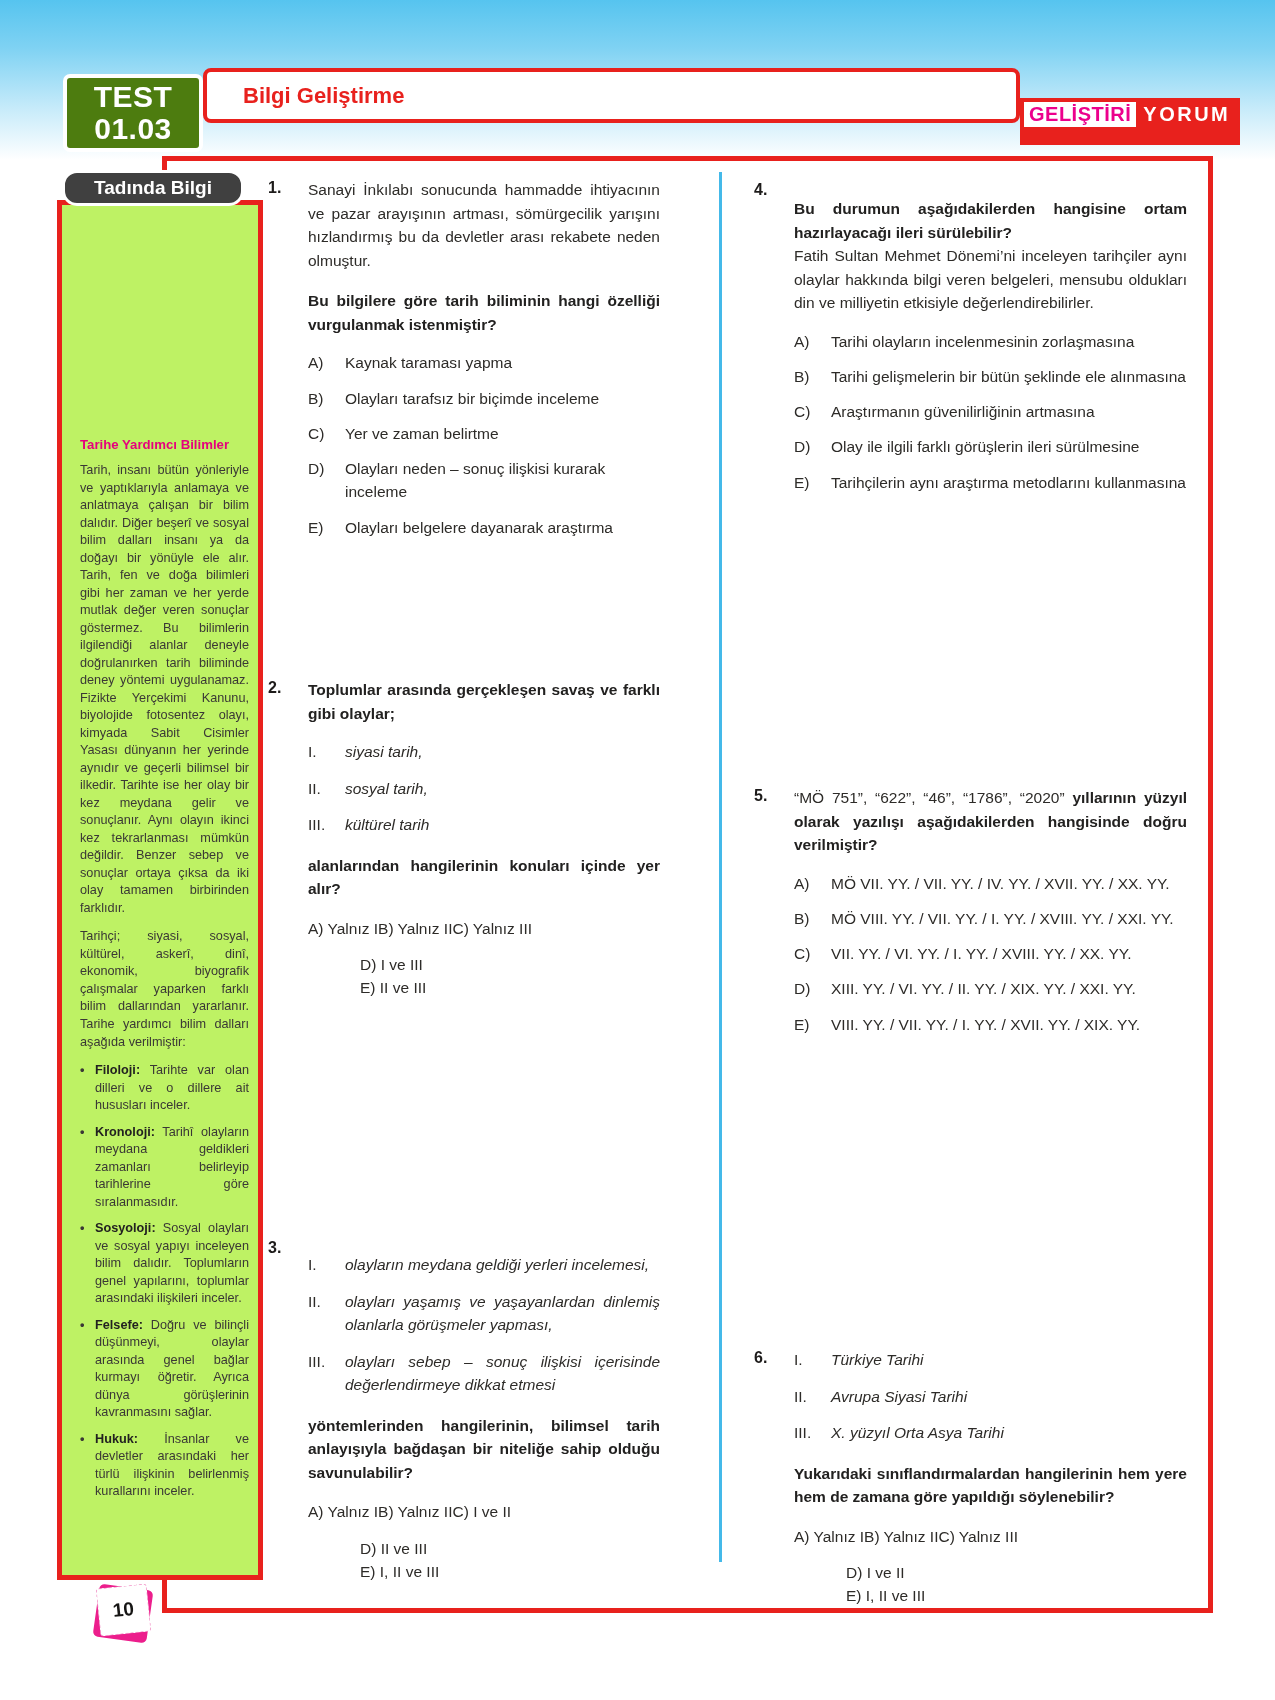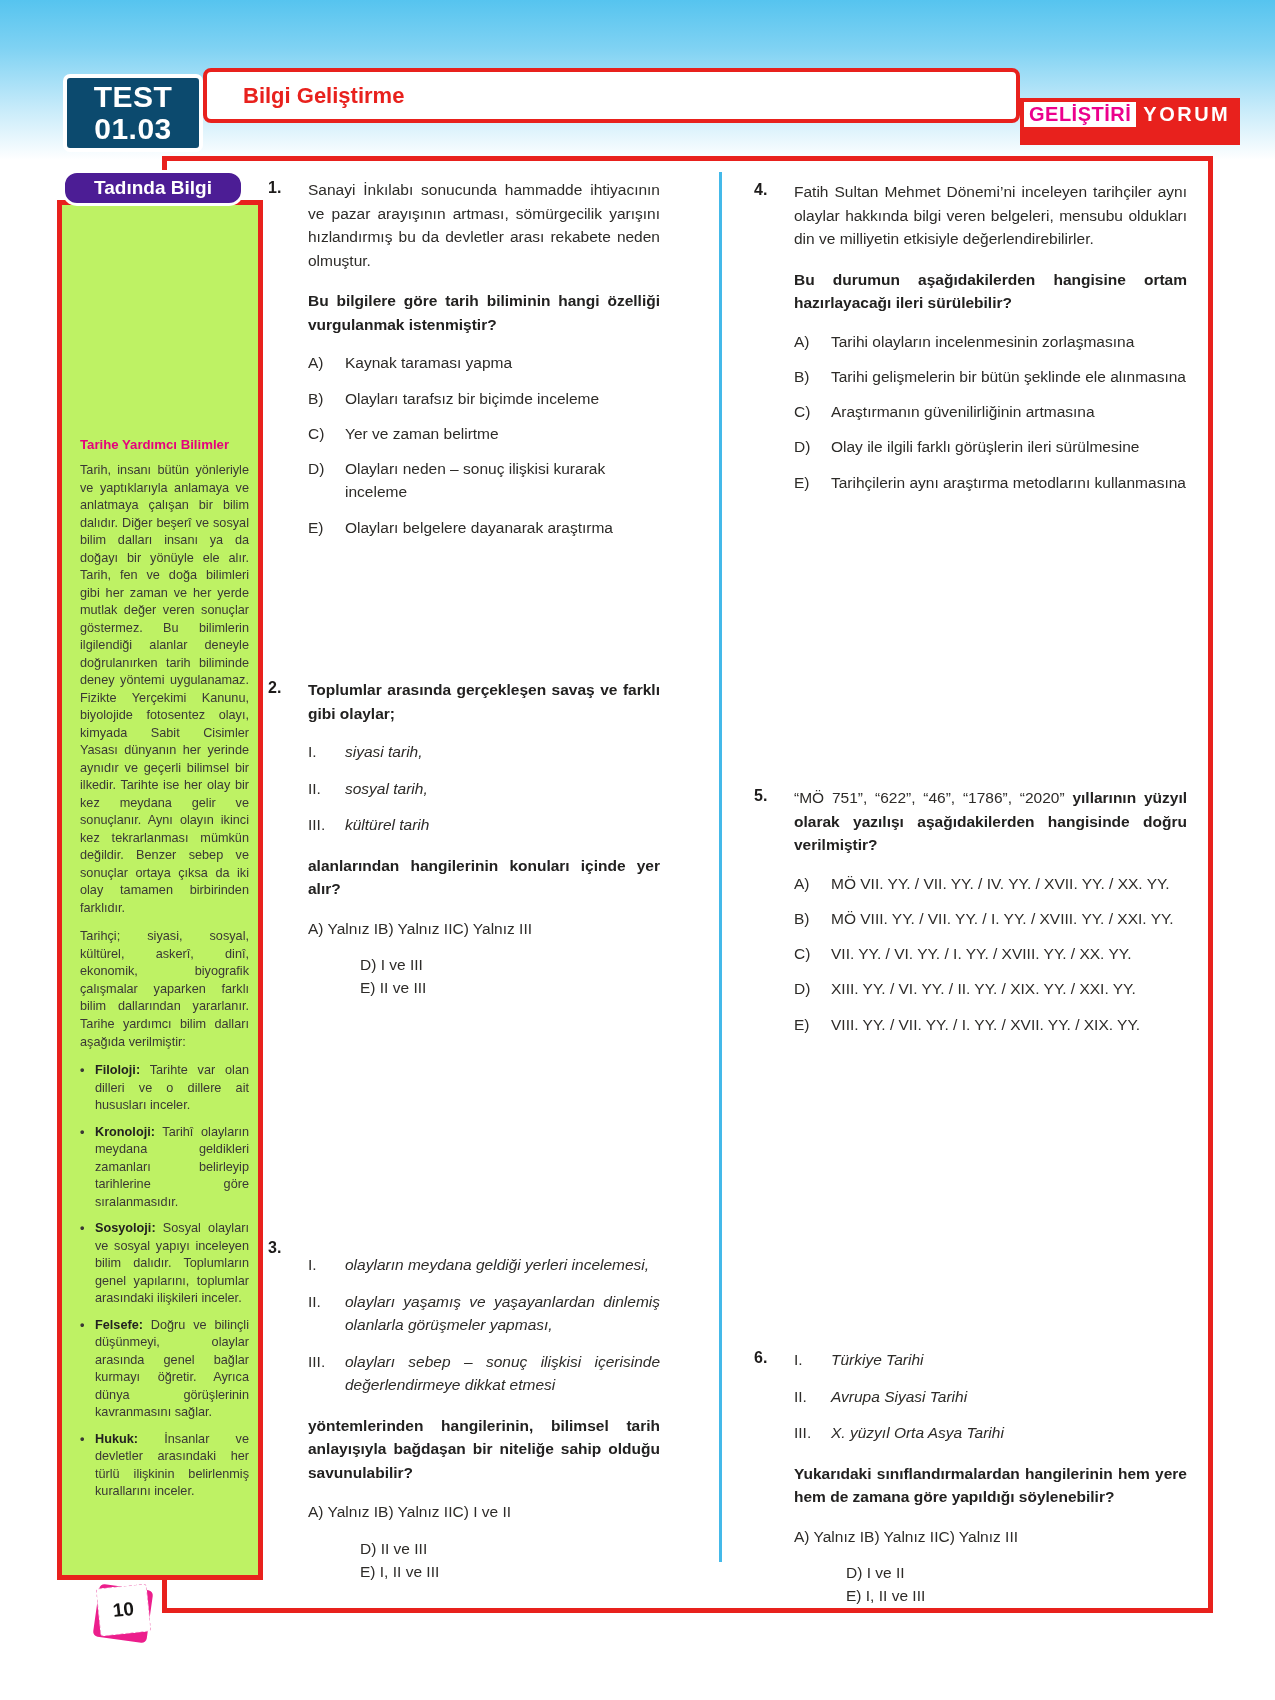--- a/index.html
+++ b/index.html
@@ -9,21 +9,21 @@
     font-family:"Liberation Sans", sans-serif; color:#2d2b28;
   }
   
   .sky {
     position:absolute; left:0; top:0; width:1275px; height:160px; z-index:0;
     background:linear-gradient(180deg,#56c4ef 0%,#7fd2f3 30%,#c7ebfa 68%,#ffffff 100%);
   }
   
   .test-box {
     position:absolute; left:63px; top:74px; width:140px; height:78px; z-index:3;
-    background:#0c4a6e; border:4px solid #ffffff; border-radius:7px;
+    background:#4d7c0f; border:4px solid #ffffff; border-radius:7px;
     display:flex; flex-direction:column; align-items:center; justify-content:center;
     color:#ffffff; font-weight:700; font-size:30px; line-height:1.06; letter-spacing:0.5px;
   }
   .title-bar {
     position:absolute; left:203px; top:68px; width:817px; height:55px; z-index:2;
     background:#ffffff; border:4px solid #e8211d; border-radius:8px;
     display:flex; align-items:center; padding-left:36px;
     color:#e8211d; font-weight:700; font-size:22px;
   }
   .logo {
@@ -46,21 +46,21 @@
     position:absolute; left:719px; top:172px; width:3px; height:1390px; z-index:2;
     background:#44b9e9;
   }
   .sidebar {
     position:absolute; left:57px; top:200px; width:206px; height:1380px; z-index:3;
     background:#bef264; border:5px solid #e8211d;
     padding:232px 9px 10px 18px;
   }
   .badge {
     position:absolute; left:62px; top:170px; width:182px; height:36px; z-index:4;
-    background:#4c1d95; border:3px solid #ffffff; border-radius:15px;
+    background:#404040; border:3px solid #ffffff; border-radius:15px;
     display:flex; align-items:center; justify-content:center;
     color:#ffffff; font-weight:700; font-size:19px;
   }
   
   .sb-head { color:#e6007d; font-weight:700; font-size:13.2px; margin-bottom:10px; }
   .sb-p { font-size:12.7px; line-height:1.38; text-align:justify; color:#3a3835; margin-bottom:11px; }
   .sb-bullet { display:flex; margin-bottom:9px; }
   .sb-dot { flex:0 0 15px; font-weight:700; color:#3a3835; font-size:12.7px; line-height:1.38; }
   .sb-bullet-text { flex:1; font-size:12.7px; line-height:1.38; text-align:justify; color:#3a3835; }
   .sb-term { font-weight:700; color:#222120; }
@@ -231,22 +231,22 @@
     <div class="orow r2">
       <span><span>D)</span> <span>II ve III</span></span>
       <span><span>E)</span> <span>I, II ve III</span></span>
     </div>
   </div>
 </section>
 
 <section class="q" style="left:754px;top:180px;width:433px">
   <div class="qnum">4.</div>
   <div class="qbody">
+    <p class="qtext stem">Bu durumun aşağıdakilerden hangisine ortam hazırlayacağı ileri sürülebilir?</p>
     <p class="qtext">Fatih Sultan Mehmet Dönemi’ni inceleyen tarihçiler aynı olaylar hakkında bilgi veren belgeleri, mensubu oldukları din ve milliyetin etkisiyle değerlendirebilirler.</p>
-    <p class="qtext stem">Bu durumun aşağıdakilerden hangisine ortam hazırlayacağı ileri sürülebilir?</p>
     <div class="opts">
       <div class="opt">
           <span class="olab">A)</span>
           <span class="otxt">Tarihi olayların incelenmesinin zorlaşmasına</span>
         </div>
       <div class="opt">
           <span class="olab">B)</span>
           <span class="otxt">Tarihi gelişmelerin bir bütün şeklinde ele alınmasına</span>
         </div>
       <div class="opt">

